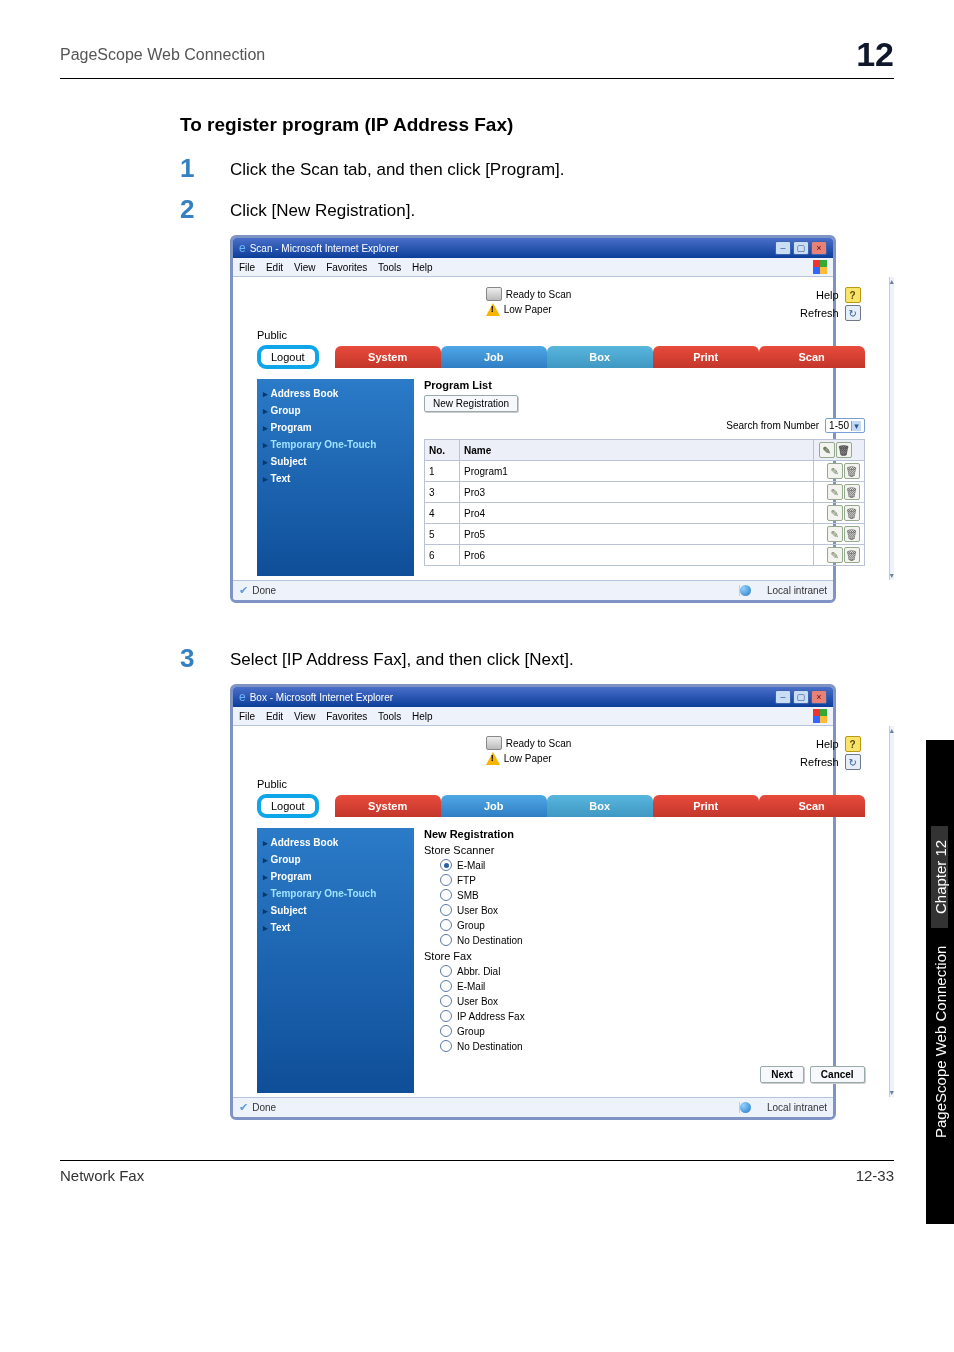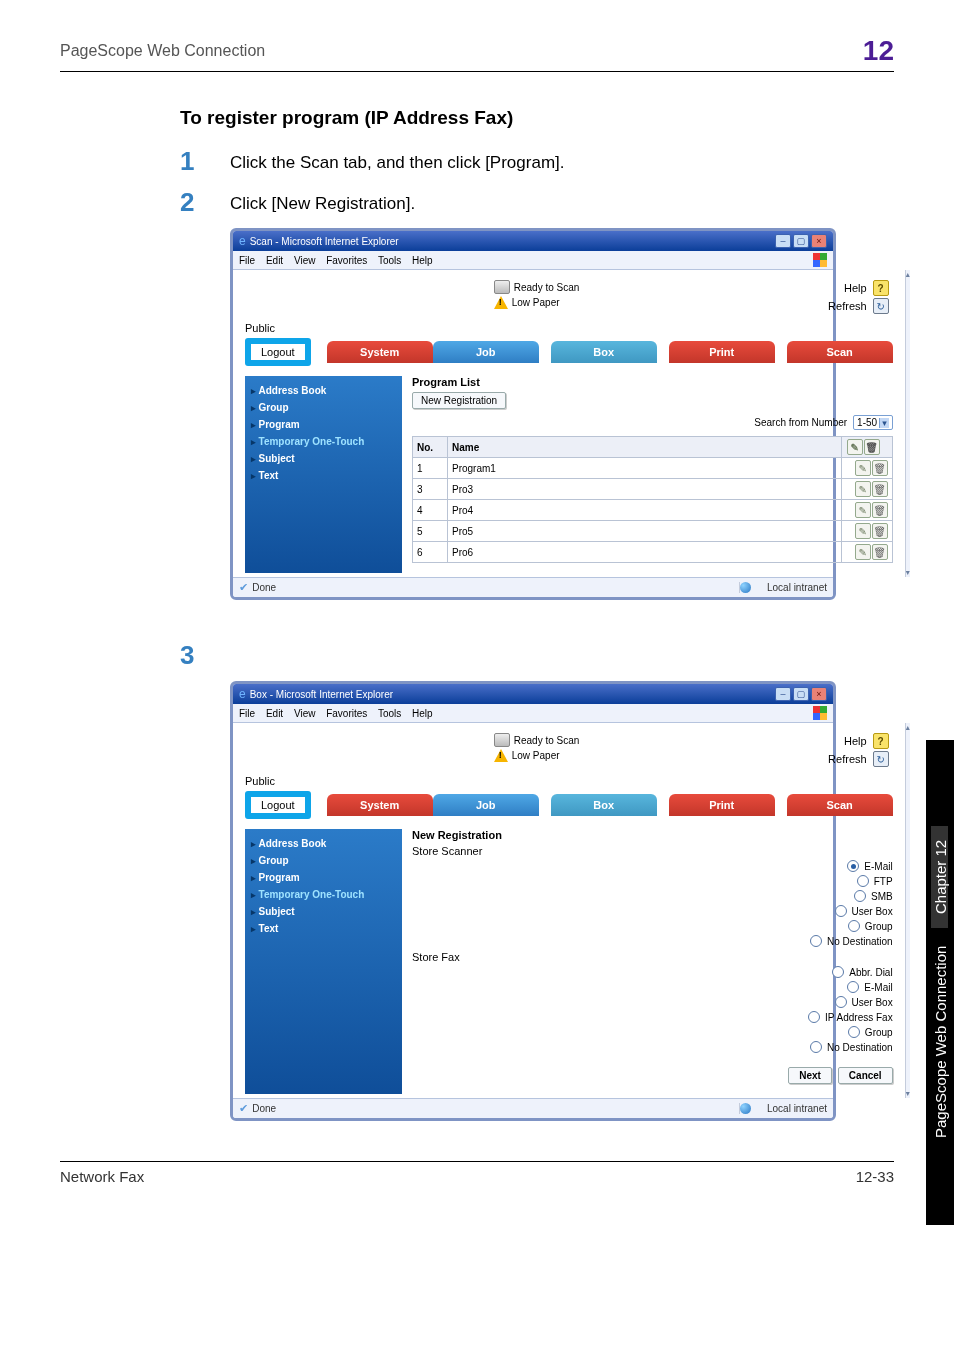--- a/index.html
+++ b/index.html
@@ -17,23 +17,23 @@
     display: flex;
     justify-content: space-between;
     align-items: center;
     padding-bottom: 2px;
   }
   .header-left {
     font-size: 16px;
     color: #555;
   }
   .header-right {
-    font-size: 28px;
+    font-size: 34px;
     font-weight: bold;
-    color: #4c1d95;
+    color: #0f172a;
   }
   .hr-top {
     height: 1px;
     background: #000;
     margin: 2px 0 35px 0;
   }
   .section-title {
     font-size: 19px;
     font-weight: bold;
     color: #000;
@@ -90,40 +90,41 @@
     color:#000;
     display:flex;
     justify-content:space-between;
     align-items:center;
   }
   .menubar .menus span { margin-right: 8px; }
   .menubar .menus span::first-letter { text-decoration: underline; }
   .ms-logo { width:14px; height:14px; display:grid; grid-template-columns:1fr 1fr; grid-template-rows:1fr 1fr;}
   .ms-logo div:nth-child(1){background:#e33;} .ms-logo div:nth-child(2){background:#3a3;} .ms-logo div:nth-child(3){background:#36f;} .ms-logo div:nth-child(4){background:#fb3;}
   .content-area {
-    padding: 10px 12px 4px 12px;
+    padding: 10px 24px 4px 12px;
+    margin-left: 12px;
   }
   .status-row {
     display:flex;
     justify-content: space-between;
     padding: 0 4px 8px 0;
   }
   .status-left { display:flex; flex-direction:column; gap:2px; align-items:flex-start;}
   .status-item { display:flex; align-items:center; gap:4px; font-size:10px; }
   .printer-icon { width:14px; height:12px; border:1px solid #888; border-radius:2px; background:linear-gradient(#eee,#bbb); position:relative;}
   .warn-icon { width:0; height:0; border-left:7px solid transparent; border-right:7px solid transparent; border-bottom:13px solid #f7b500; position:relative;}
   .warn-icon::after{content:"!"; position:absolute; left:-2px; top:1px; font-size:9px; color:#000; font-weight:bold;}
   .status-right { display:flex; flex-direction:column; align-items:flex-end; gap:2px; font-size:11px; color:#000;}
   .help-btn { width:14px; height:14px; background:#f9e36a; border:1px solid #b89a12; display:flex; align-items:center; justify-content:center; font-weight:bold; color:#5c4b00; border-radius:2px; font-size:10px;}
   .refresh-btn { width:14px; height:14px; border:1px solid #6c7a8c; border-radius:2px; background:#e7eef7; display:flex; align-items:center; justify-content:center; color:#2d5f9a; font-size:10px;}
   .help-row { display:flex; align-items:center; gap:6px; justify-content:flex-end; }
   .public-label { font-size:11px; color:#000; margin-bottom:4px;}
   .tabs-row { display:flex; justify-content:space-between; align-items:center; margin-bottom:10px; }
-  .logout-btn { border:6px solid #0ea5e9; border-radius:3px; background:#fff; padding:2px 10px; font-size:11px; }
-  .systabs { display:flex; gap:12px; }
+  .logout-btn { border:4px solid #0ea5e9; border-radius:9px; background:#fff; padding:2px 10px; font-size:11px; }
+  .systabs { display:flex; gap:0; }
   .systab { width:106px; text-align:center; color:#fff; font-size:11px; font-weight:bold; padding:5px 0; border-radius:6px 6px 0 0; }
   .systab.system { background:linear-gradient(#e84b3c,#c3362a);}
   .systab.job    { background:linear-gradient(#4fa8e6,#2f7ec4);}
   .systab.box    { background:linear-gradient(#58b6dd,#3f98c2);}
   .systab.print  { background:linear-gradient(#e84b3c,#c3362a);}
   .systab.scan   { background:linear-gradient(#e84b3c,#c3362a);}
   .main-row { display:flex; gap:10px; }
   .sidebar { width:145px; background:linear-gradient(#2b7bc8,#0f4e99); padding:6px; color:#fff; font-size:10px;}
   .sidebar-item { padding:3px 0; font-weight:bold;}
   .sidebar-item.arrow::before { content:"▸"; color:#073769; margin-right:3px; font-size:9px;}
@@ -141,21 +142,21 @@
   .row-icon { display:inline-flex; width:14px; height:14px; border:1px solid #94a98d; border-radius:2px; align-items:center; justify-content:center; background:#f3f4ef; font-size:10px; color:#6b7b5d; margin-left:1px;}
   .row-icon.trash { color:#555; }
   .statusbar { display:flex; justify-content:space-between; align-items:center; background:#eef2fb; border-top:1px solid #b6c4de; padding:3px 6px; font-size:10px; color:#333; border-bottom-left-radius:3px; border-bottom-right-radius:3px;}
   .statusbar .intranet { display:flex; align-items:center; gap:16px; border-left:1px solid #c4ccdc; }
   .globe { width:11px; height:11px; border-radius:50%; background:radial-gradient(circle at 30% 30%, #8fd3ff, #2b78c4);}
   .ie-done { display:flex; align-items:center; gap:4px;}
   .ie-done .glyph { color:#5d9bdc; font-size:11px;}
   .scroll-placeholder { width:14px; background:#eef2fb; border-left:1px solid #c4ccdc; display:flex; flex-direction:column; justify-content:space-between; align-items:center;}
   .scroll-btn { font-size:8px; color:#6c80a0;}
   .store-header { font-size:11px; margin:4px 0 3px 0;}
-  .radio-row { display:flex; align-items:center; gap:5px; margin:3px 0 3px 16px;justify-content:flex-end;}
+  .radio-row { display:flex; align-items:center; gap:5px; margin:3px 0 3px 16px;}
   .radio { width:10px; height:10px; border:1px solid #5a7aa8; border-radius:50%; display:inline-flex; align-items:center; justify-content:center; background:#fff;}
   .radio.checked::after { content:""; width:5px; height:5px; background:#2a5fa5; border-radius:50%;}
   .btn-row { display:flex; justify-content:flex-end; gap:6px; margin-top:14px;font-weight:bold;}
   .btn { border:1px solid #9aa; background:#f6f8fb; padding:2px 10px; font-size:10px; border-radius:2px; box-shadow:1px 1px 0 #ccc;}
 
   .side-tab {
     position: absolute;
     right: 0;
     top: 740px;
     height: 502px;
@@ -338,20 +339,21 @@
         </div>
       <div class="intranet">
           <span class="globe"></span>
           <span>Local intranet</span>
         </div>
     </div>
   </div>
 
   <div class="step-row">
     <div class="step-num">3</div>
+    <div class="step-text">Select [IP Address Fax], and then click [Next].</div>
   </div>
 
   <div class="browser-window">
     <div class="titlebar">
       <div class="titlebar-left">
         <span class="ie-glyph">e</span>
         <span>Box - Microsoft Internet Explorer</span>
       </div>
       <div class="winbtns">
         <div class="winbtn">–</div>

